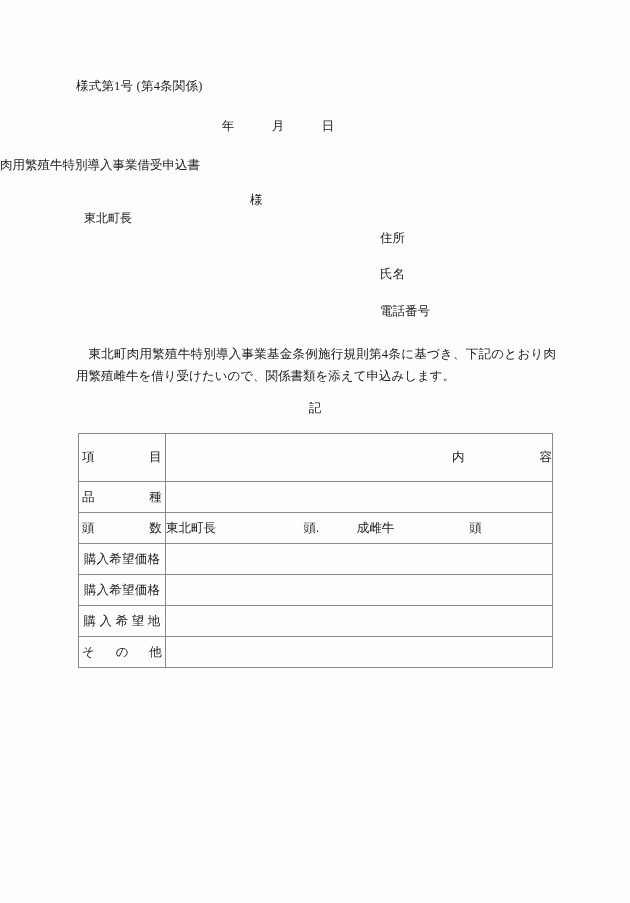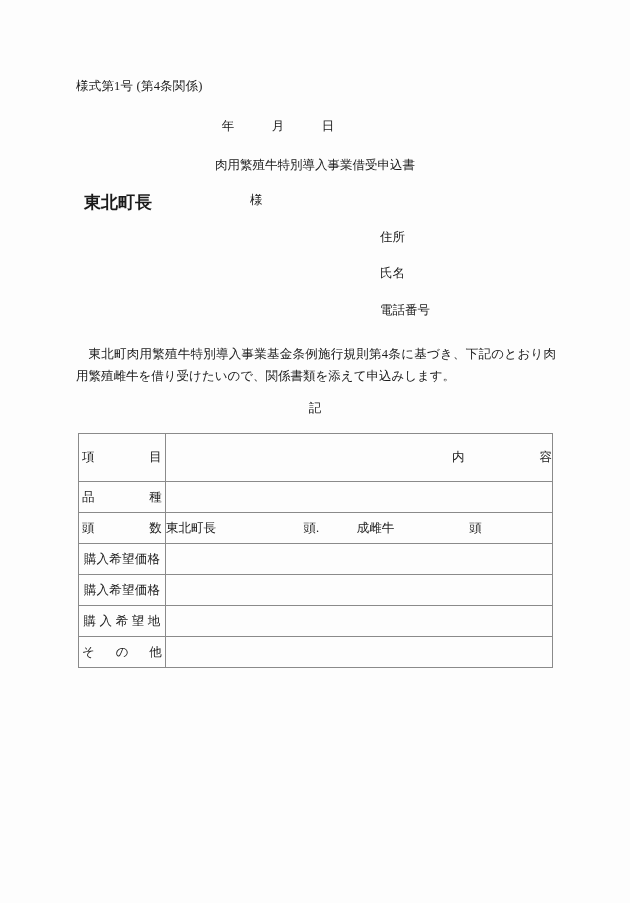--- a/index.html
+++ b/index.html
@@ -41,43 +41,41 @@
     text-align: center;
     font-size: 12.5px;
     position: absolute;
     white-space: pre;
   }
 
   .doc-title {
     left: 0;
     right: 0;
     top: 157px;
-    text-align: center;
+    text-align: left;
     font-size: 12.5px;
     position: absolute;
     white-space: pre;
     font-family: Liberation Mono, monospace;
   }
 
   .addressee {
     left: 84px;
-    top: 194px;
-    font-size: 17px;
-    font-weight: bold;
+    top: 212px;
+    font-size: 12px;
   }
   .addressee-honorific {
     left: 250px;
     top: 194px;
     font-size: 12.5px;
   }
 
   .applicant-field {
     left: 380px;
     font-size: 12.5px;
-    font-family: Liberation Mono, monospace;
   }
   .f-address { top: 232px; }
   .f-name    { top: 268px; }
   .f-phone   { top: 305px; }
 
   .body-text {
     position: absolute;
     left: 76px;
     width: 480px;
     top: 344px;

